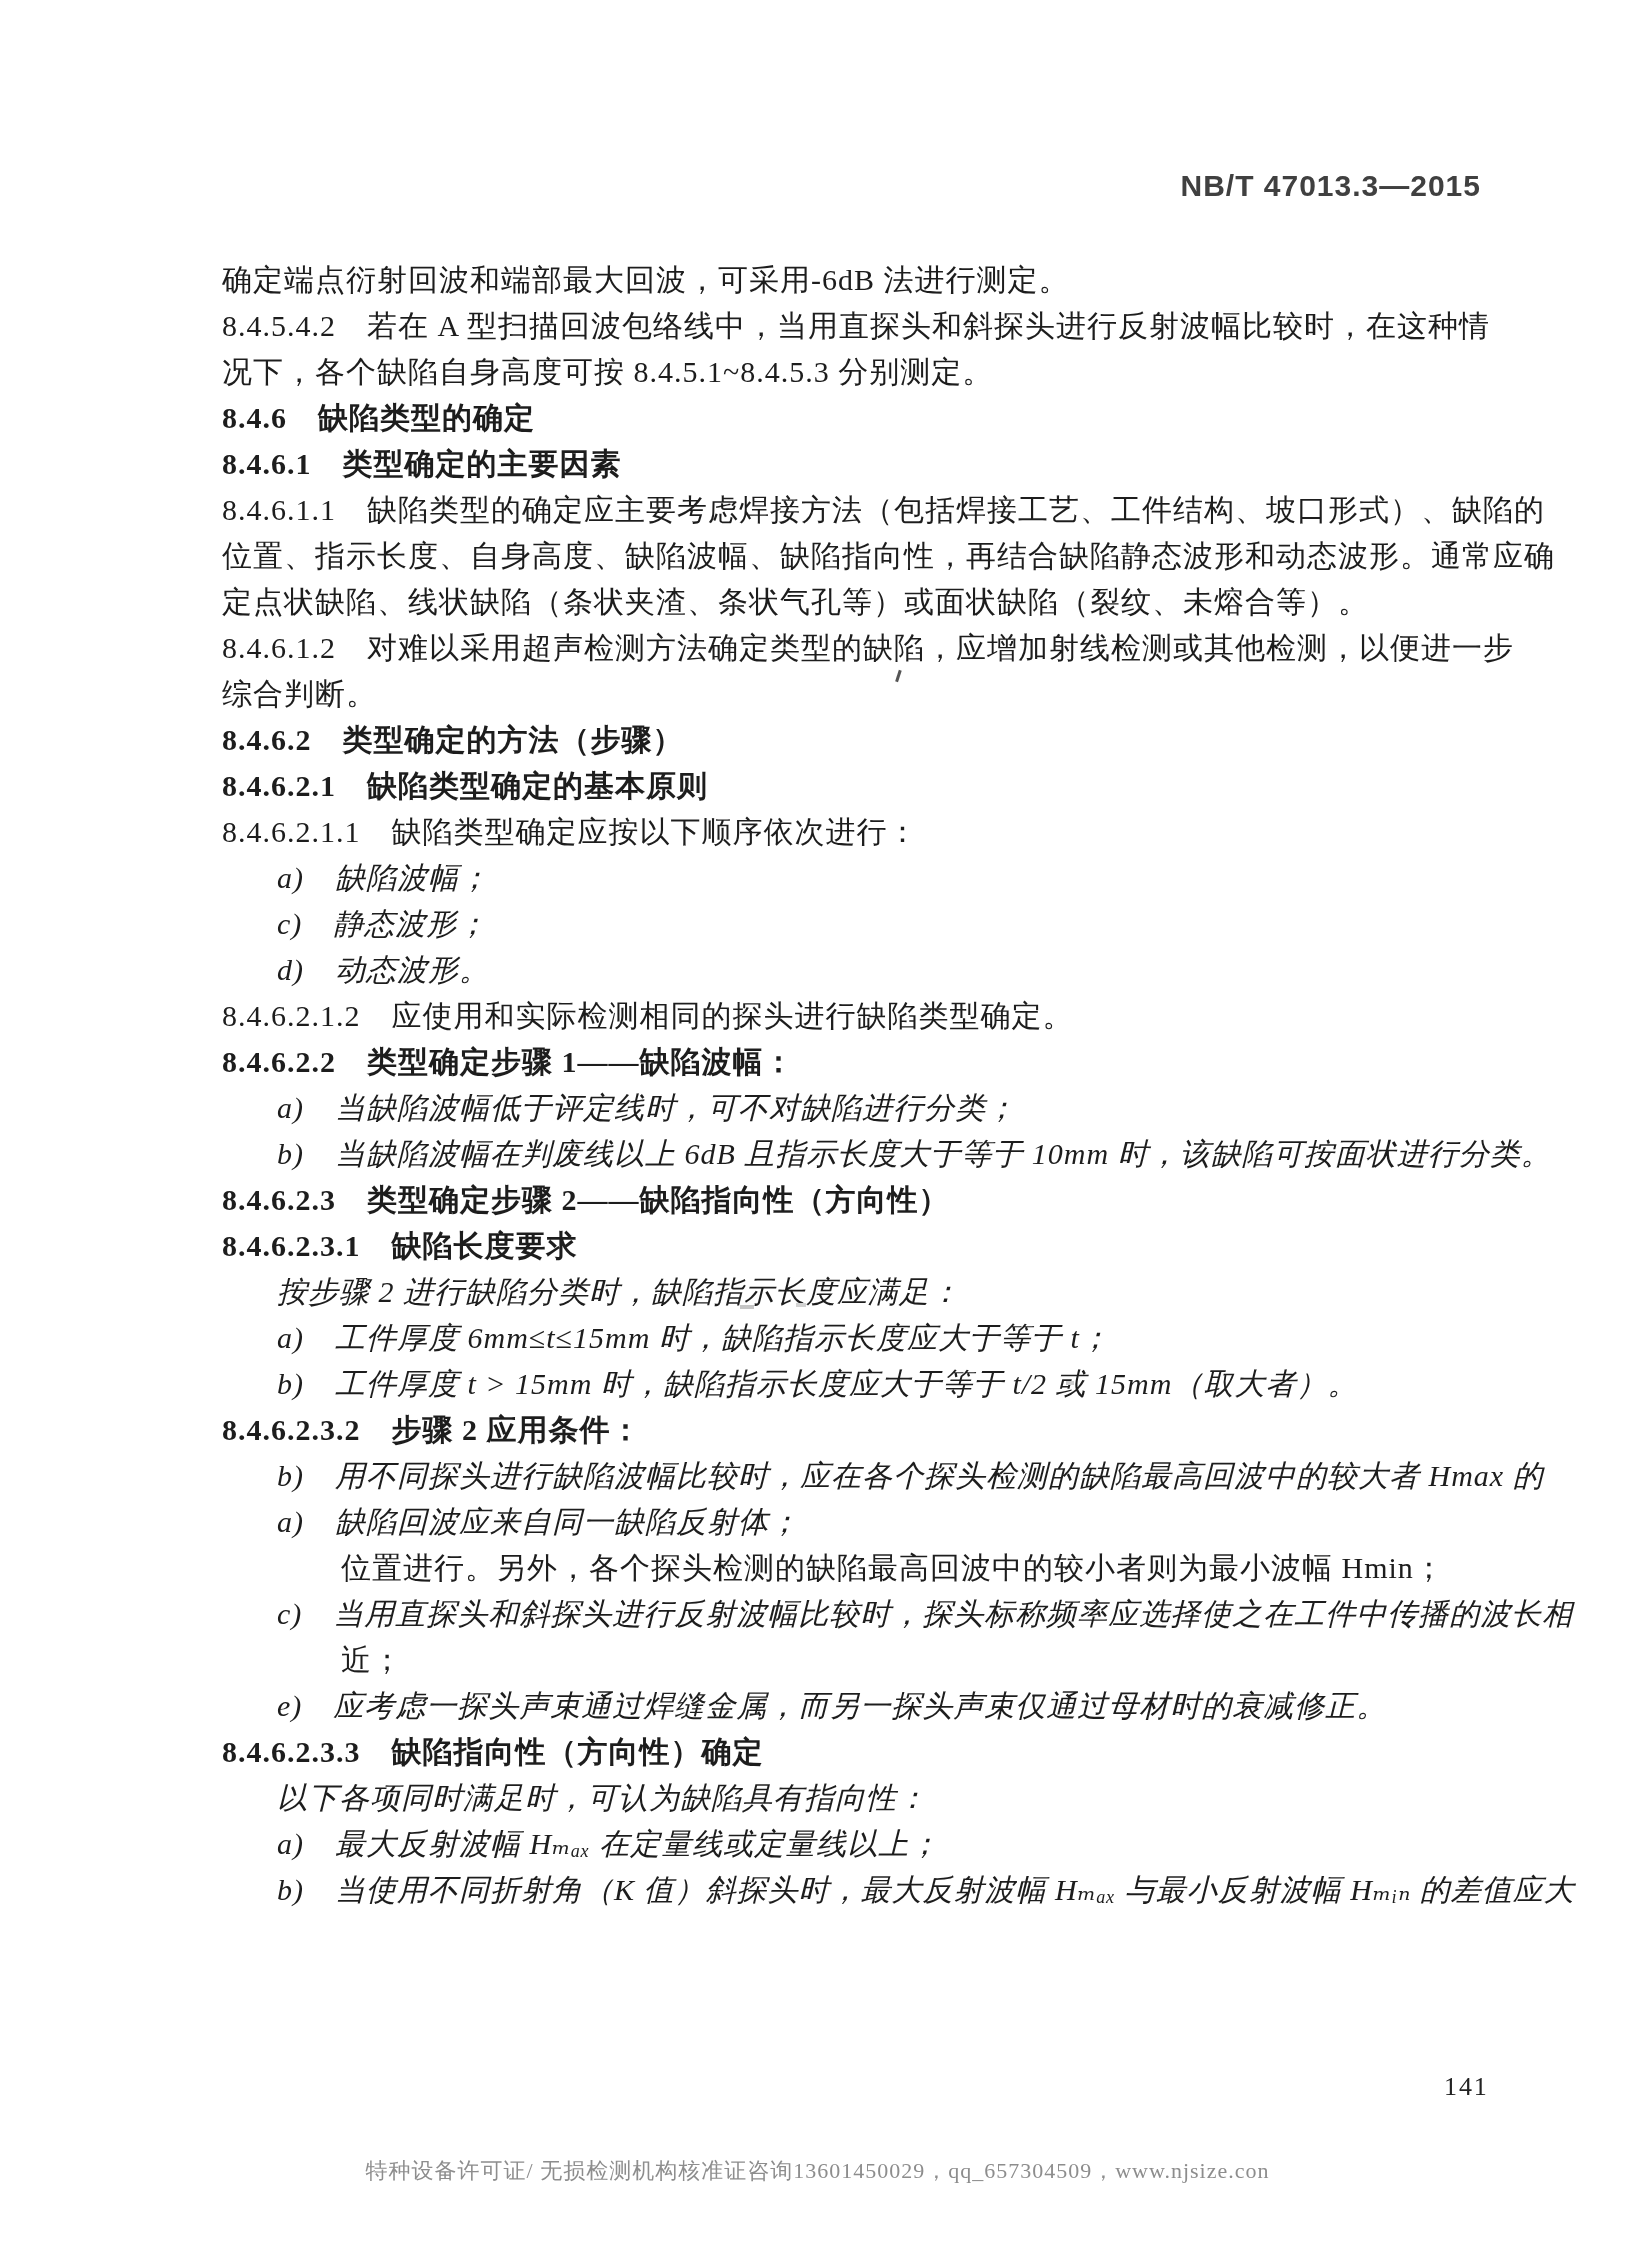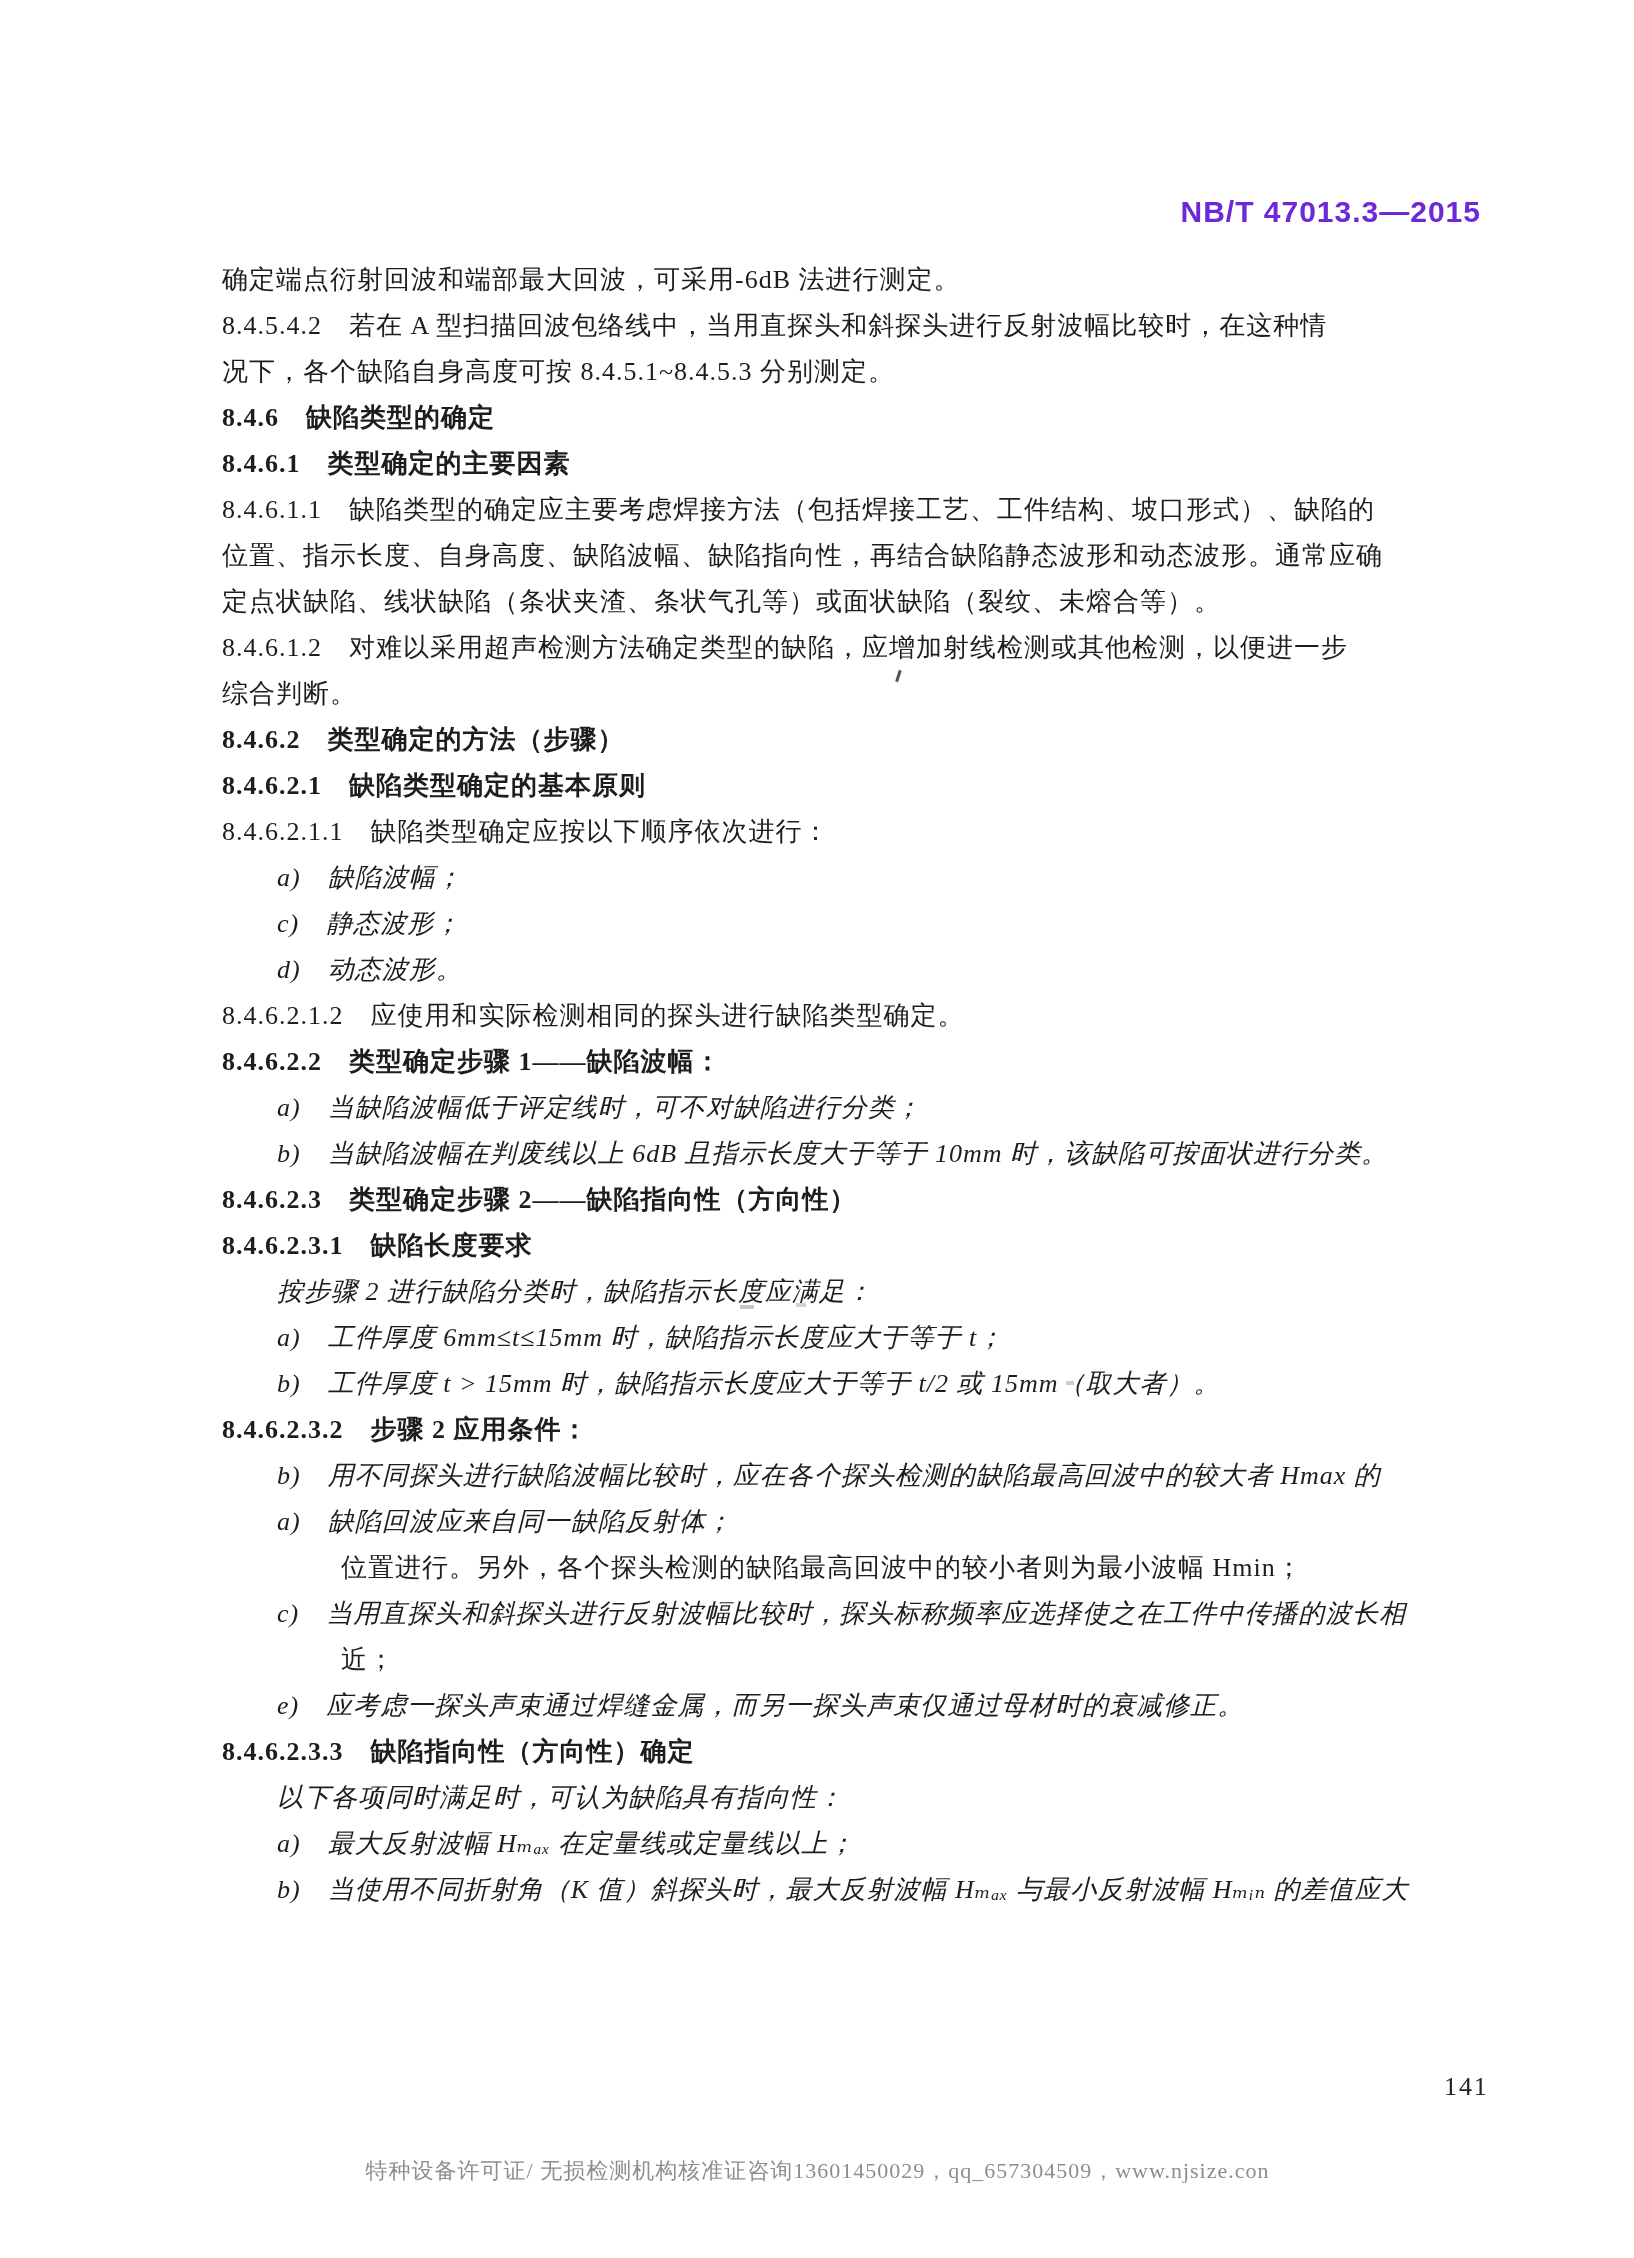--- a/index.html
+++ b/index.html
@@ -7,38 +7,38 @@
     position:relative;
     width:1635px;
     height:2258px;
     background:#ffffff;
     font-family:"Liberation Serif","DejaVu Serif",serif;
     color:#1d1d1d;
     overflow:hidden;
   }
   .doc-header{
     position:absolute;
-    top:195px;
+    top:169px;
     right:154px;
     font-family:"Liberation Sans","DejaVu Sans",sans-serif;
     font-weight:bold;
     font-size:30px;
     letter-spacing:1px;
-    color:#6d28d9;
+    color:#404040;
   }
   .content{
     position:absolute;
     left:222px;
     top:257px;
     width:1288px;
   }
   .line{
     height:46px;
     line-height:46px;
-    font-size:26px;
+    font-size:30px;
     letter-spacing:1px;
     white-space:nowrap;
     color:#1d1d1d;
   }
   .ind1{padding-left:55px;font-style:italic;}
   .ind2{padding-left:119px;}
   .bold{font-weight:bold;}
   .pagenum{
     position:absolute;
     left:1444px;

